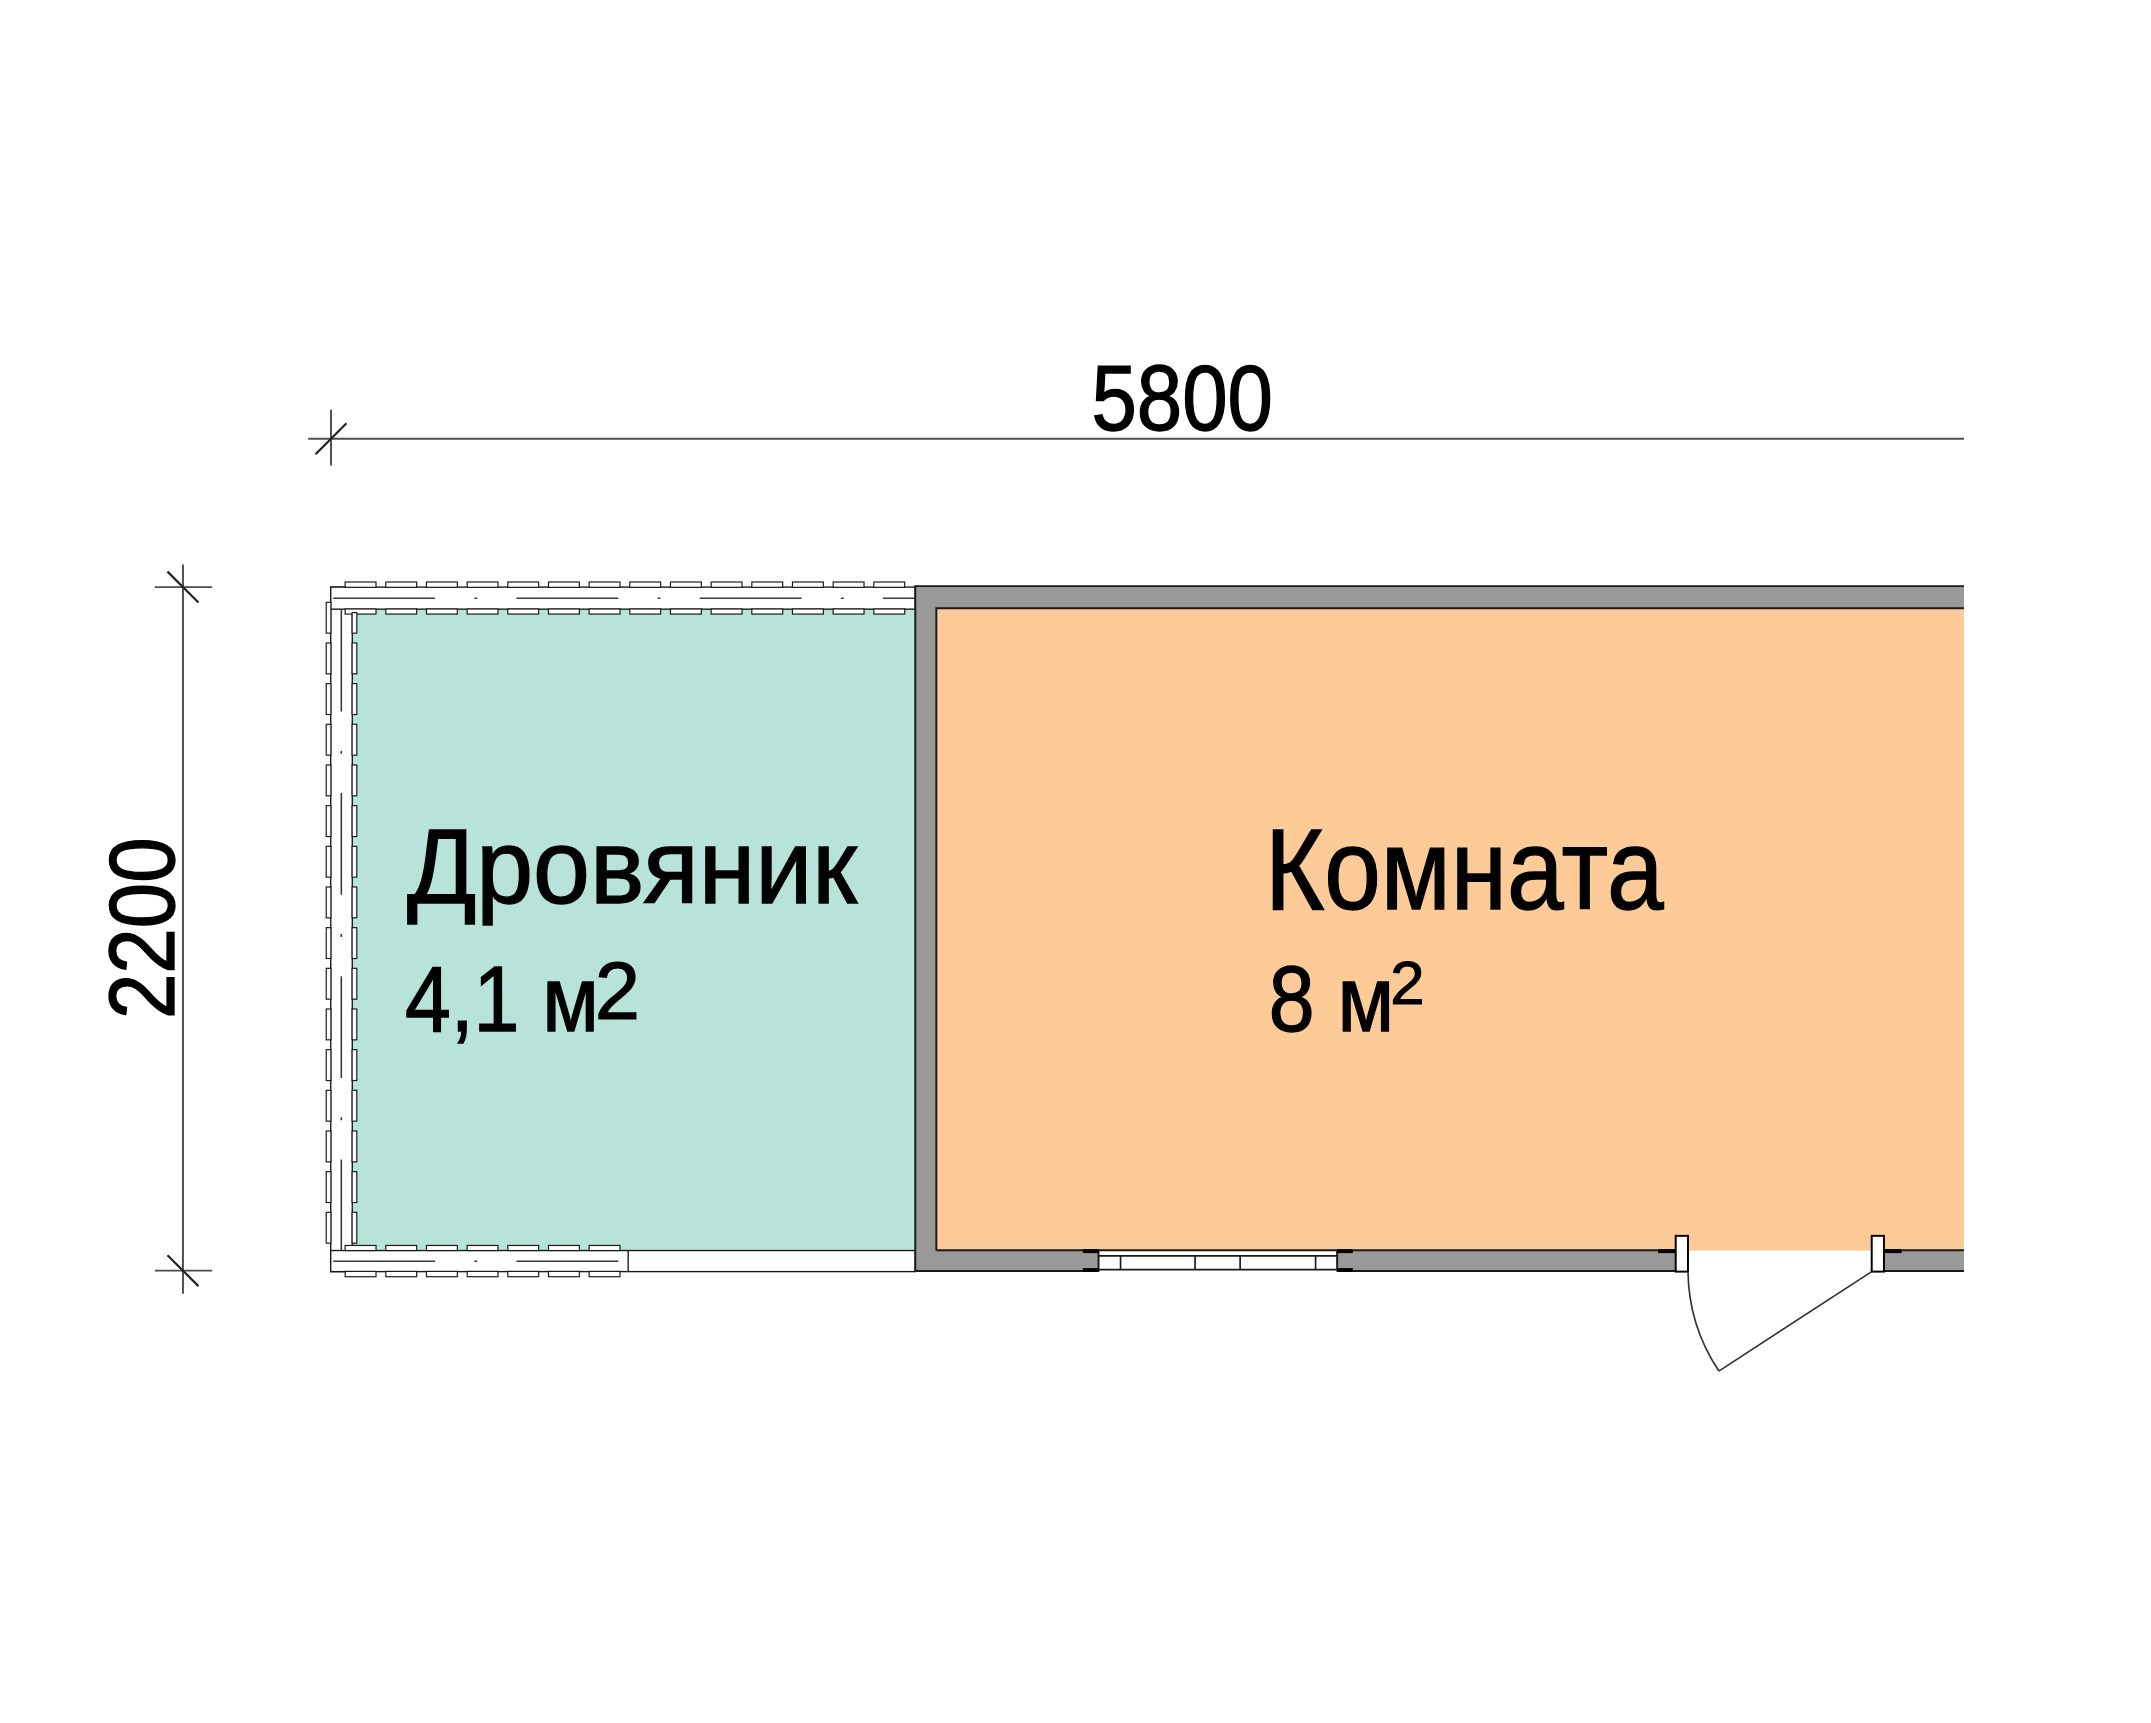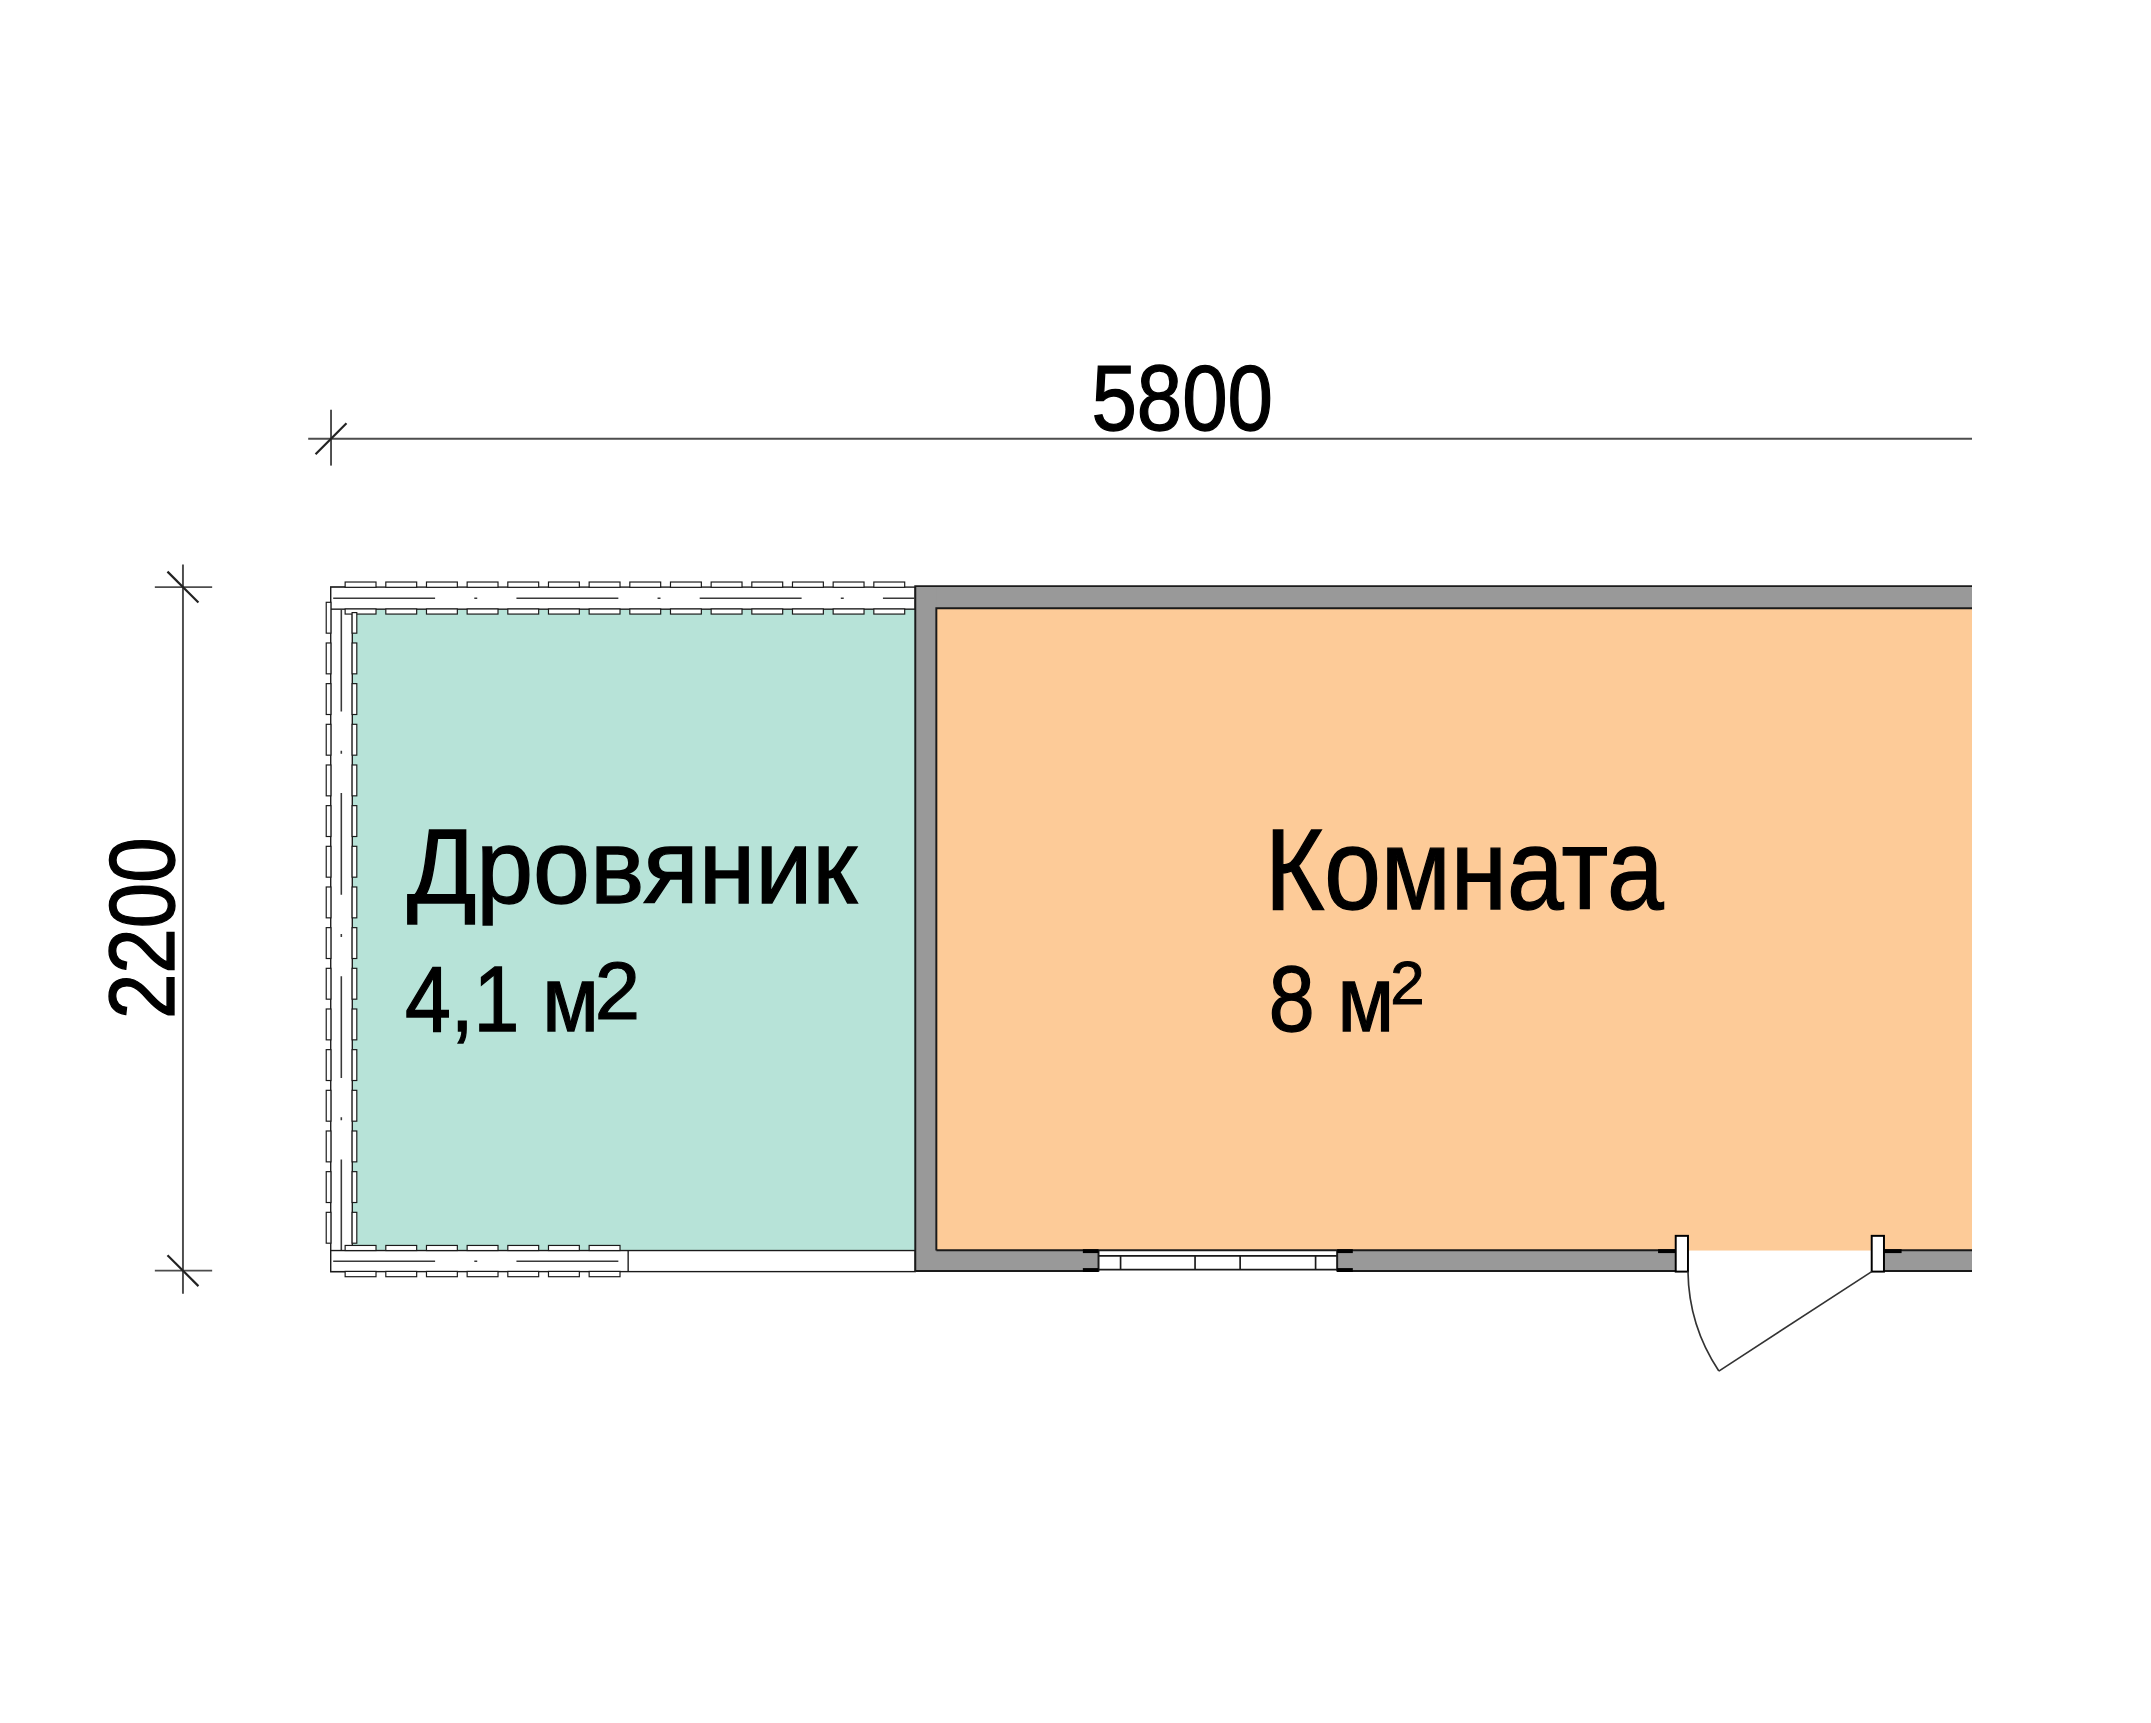--- a/index.html
+++ b/index.html
@@ -1,17 +1,17 @@
 <!DOCTYPE html>
 <html><head>
 <meta charset="utf-8">
 <style>
   html,body{margin:0;padding:0;background:#fff;}
   #page{position:relative;width:1964px;height:1723px;background:#fff;overflow:hidden;
-        font-family:"Liberation Sans", sans-serif;padding-left:8px;}
+        font-family:"Liberation Sans", sans-serif;}
   svg{position:absolute;left:0;top:0;}
 </style>
 </head>
 <body>
 <div id="page">
 <svg width="2151" height="1723" viewBox="0 0 2195 1758">
 
   <rect x="359.5" y="621" width="574.5" height="655" fill="#b7e3d8"></rect>
 
   <g>

